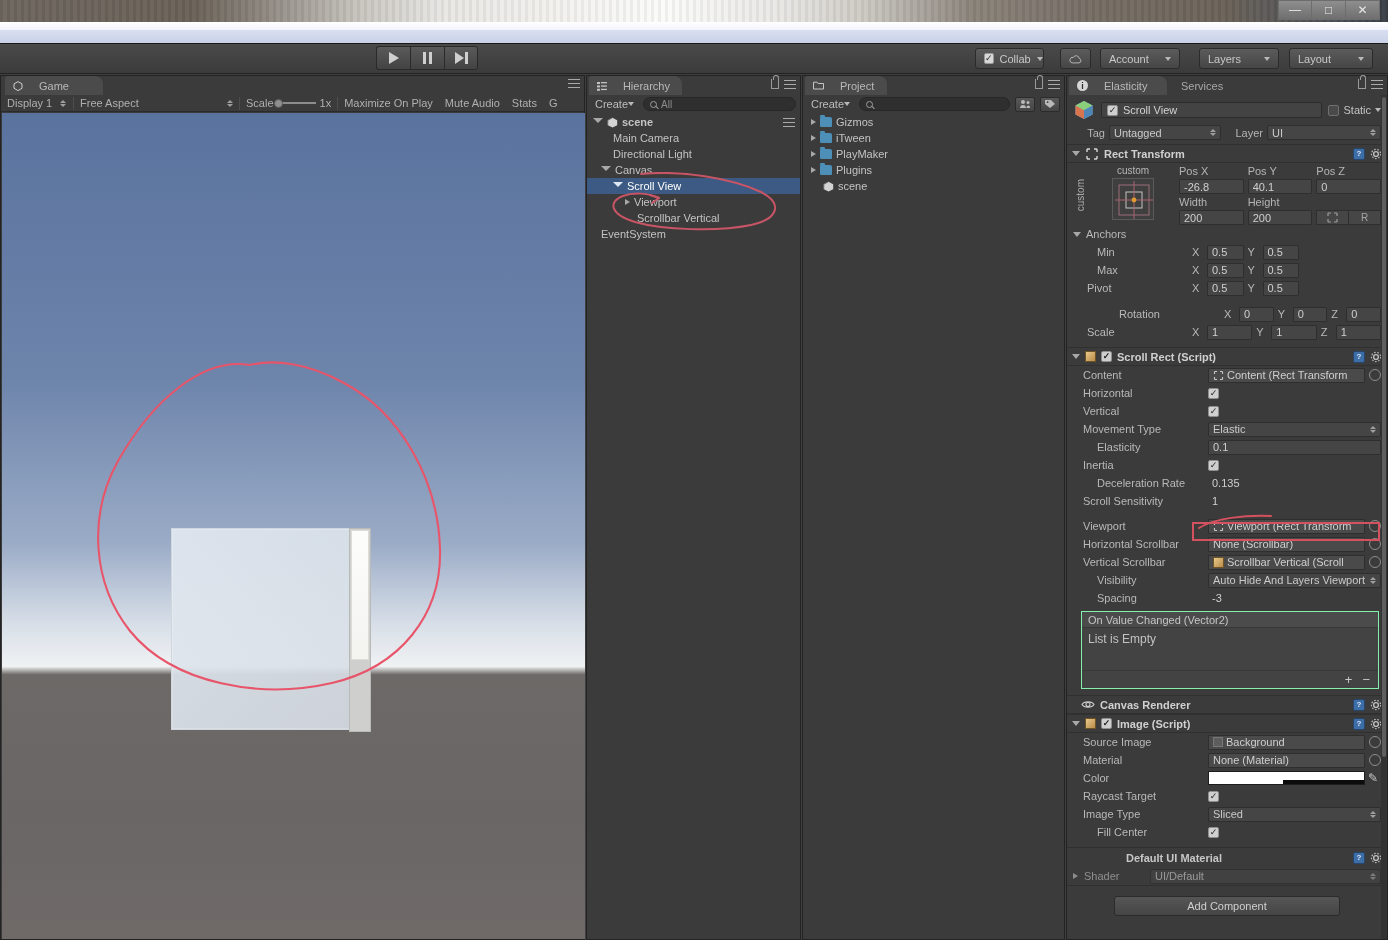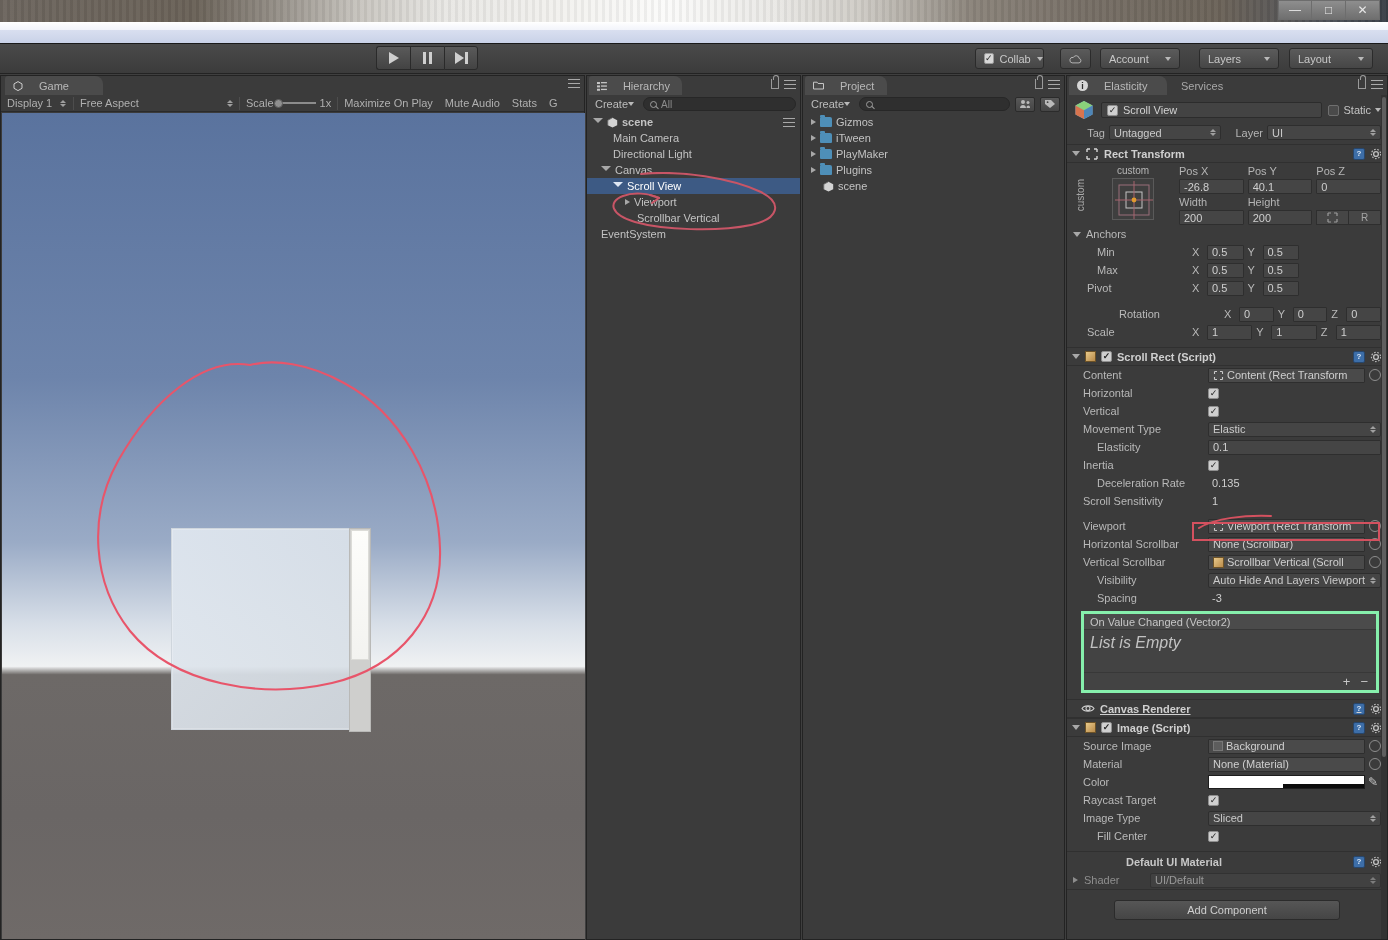--- a/index.html
+++ b/index.html
@@ -159,24 +159,24 @@
   .xy-row { display:flex; align-items:center; height:18px; padding:0 6px 0 16px; font-size:11px; color:#b9b9b9; gap:4px;}
   .xy-row .lbl { width:105px; flex:none; }
   .axis { width:11px; color:#b9b9b9; flex:none;}
   .num { flex:1; height:15px; background:#454545; border:1px solid #2e2e2e; border-radius:1px;
     display:flex; align-items:center; padding:0 4px; color:#cfcfcf; font-size:11px; min-width:0;}
 
   .rt-grid { display:grid; grid-template-columns:105px 1fr 1fr 1fr; gap:2px 4px; padding:2px 6px 2px 6px; align-items:center;}
   .rt-head { color:#b5b5b5; font-size:11px; }
   .anchor-widget { width:42px;height:42px;border:1px solid #5a5a5a;background:#3f3f3f; position:relative; margin:2px auto;}
 
-  .evt-box { margin:4px 8px 2px 14px; border:3px solid #86efac; background:#434343; }
+  .evt-box { margin:4px 8px 2px 14px; border:1px solid #86efac; background:#434343; }
   .evt-hdr { height:16px; background:#4b4b4b; display:flex; align-items:center; padding:0 6px;
     color:#c6c6c6; font-size:11px; border-bottom:1px solid #383838;}
-  .evt-body { height:42px; padding:4px 6px; color:#c2c2c2; font-size:16px;font-style:italic;}
+  .evt-body { height:42px; padding:4px 6px; color:#c2c2c2; font-size:12px;}
   .evt-foot { height:18px; border-top:1px solid #383838; display:flex; align-items:center; justify-content:flex-end; gap:10px; padding:0 8px; color:#c8c8c8; font-size:13px;}
 
   .color-field { flex:1; height:14px; background:#ffffff; border:1px solid #1d1d1d; position:relative;}
   .color-alpha { position:absolute; left:0; bottom:0; height:4px; width:48%; background:#ffffff;}
   .color-alpha-rest { position:absolute; right:0; bottom:0; height:4px; width:52%; background:#0c0c0c;}
   .eyedrop { width:16px; text-align:center; color:#c9c9c9; font-size:12px; flex:none;}
 
   .mat-hdr { display:flex; align-items:center; height:20px; padding:0 5px; gap:6px;
     border-top:1px solid #303030; font-size:11px; font-weight:bold; color:#cfcfcf;}
   .addcomp-wrap { display:flex; justify-content:center; padding:10px 0 6px 0; border-top:1px solid #303030; }
@@ -791,21 +791,21 @@
           <span>List is Empty</span>
         </div>
         <div class="evt-foot">
           <span>+</span>
           <span>−</span>
         </div>
       </div>
 
       <div style="height:4px;"></div>
 
-      <div class="comp-hdr" style="padding-left:14px;text-decoration:underline;">
+      <div class="comp-hdr" style="padding-left:14px;">
         <svg width="14" height="11" viewBox="0 0 14 11">
           <path d="M1 5.5C3 2 11 2 13 5.5 11 9 3 9 1 5.5z" fill="none" stroke="#d0d0d0" stroke-width="1.1"></path>
           <circle cx="7" cy="5.5" r="2" fill="none" stroke="#d0d0d0" stroke-width="1.1"></circle>
         </svg>
         <span>Canvas Renderer</span>
         <span class="hdr-right">
           <span class="help-ico">?</span>
           <svg class="gear" viewBox="0 0 12 12">
               <circle cx="6" cy="6" r="2.4" fill="none" stroke="#bdbdbd" stroke-width="1.4"></circle>
               <circle cx="6" cy="6" r="4.6" fill="none" stroke="#bdbdbd" stroke-width="1.1" stroke-dasharray="1.6 1.6"></circle>

